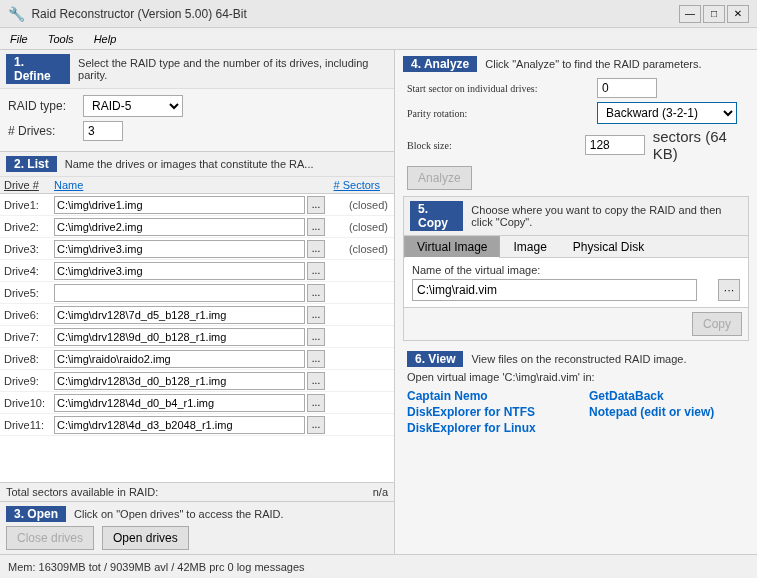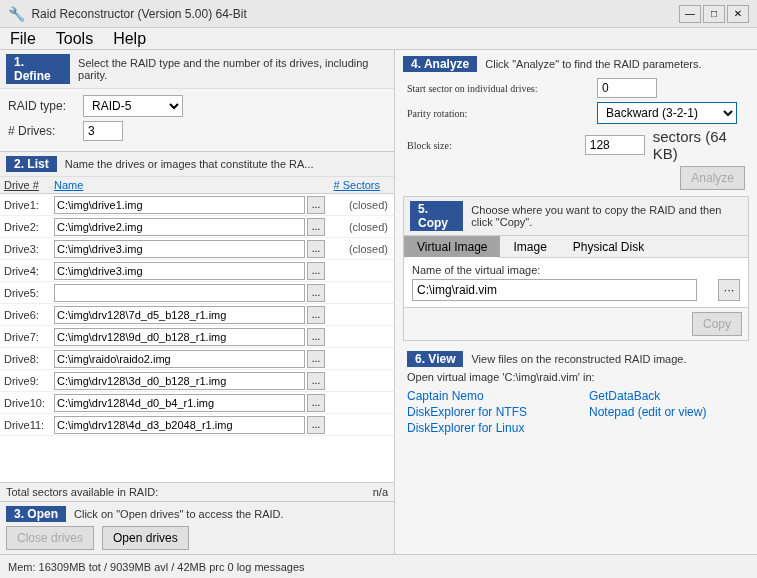--- a/index.html
+++ b/index.html
@@ -52,21 +52,22 @@
       border-bottom: 1px solid #ccc;
       padding: 2px 4px;
       display: flex;
       gap: 8px;
       height: 22px;
       align-items: center;
     }
     .menu-item {
       padding: 2px 6px;
       cursor: pointer;
-      font-size: 16px;
+      font-size: 11px;
+      font-style: italic;
     }
     .main-content {
       display: flex;
       height: calc(578px - 50px - 24px);
     }
     .left-panel {
       width: 395px;
       border-right: 1px solid #ccc;
       display: flex;
       flex-direction: column;
@@ -303,21 +304,20 @@
       align-items: center;
       gap: 4px;
     }
     .analyze-suffix {
       font-size: 15px;
       color: #333;
       margin-left: 4px;
     }
     .analyze-btn-row {
       display: flex;
-      justify-content: flex-end;
       margin-top: 4px;
     }
     .copy-section {
       border: 1px solid #ccc;
       margin-bottom: 6px;
       background: white;
     }
     .copy-header {
       display: flex;
       align-items: center;
@@ -627,21 +627,21 @@
         <button class="btn" disabled="">Copy</button>
       </div>
     </div>
 
     <div class="view-section">
       <div class="view-header">
         <span class="section-badge">6. View</span>
         <span class="section-desc">View files on the reconstructed RAID image.</span>
       </div>
       <div class="view-open-text">Open virtual image 'C:\img\raid.vim' in:</div>
-      <div class="view-links" id="view-links" style="display: grid; grid-template-columns: 1fr 1fr; gap: 2px 26px;">
+      <div class="view-links" id="view-links" style="display: grid; grid-template-columns: 1fr 1fr; gap: 2px 26px; font-weight: bold;">
           <a class="view-link" href="#">Captain Nemo</a>
           <a class="view-link" href="#">GetDataBack</a>
           <a class="view-link" href="#">DiskExplorer for NTFS</a>
           <a class="view-link" href="#">Notepad (edit or view)</a>
           <a class="view-link" href="#">DiskExplorer for Linux</a>
         </div>
     </div>
 
   </div>
 </div>

